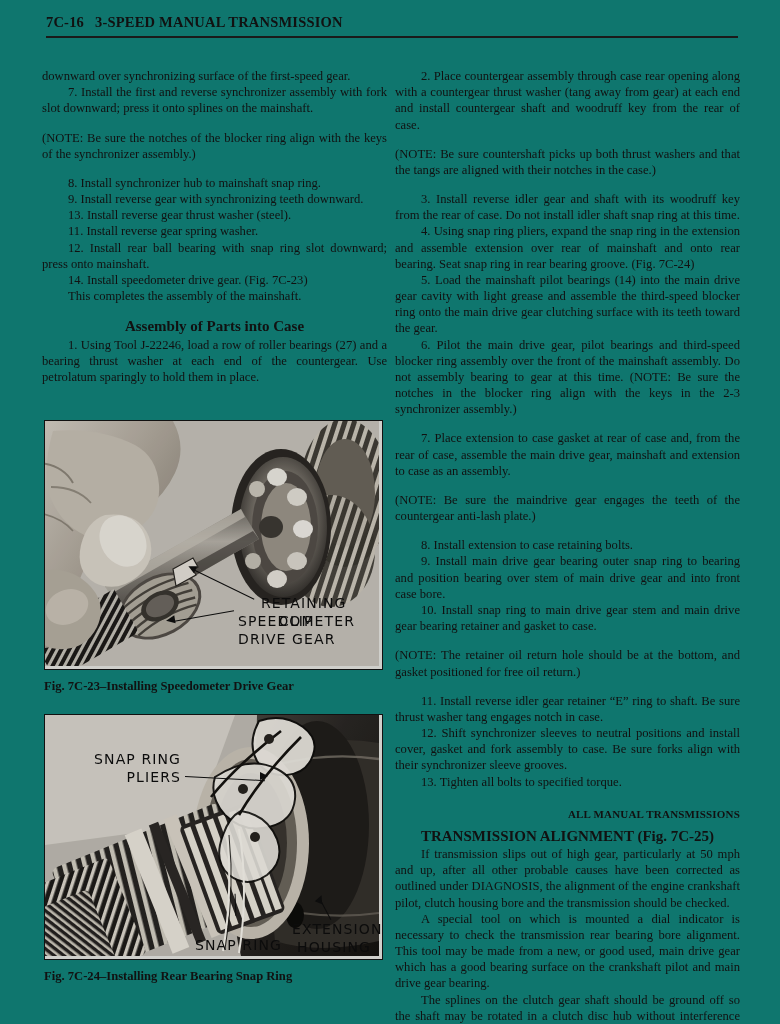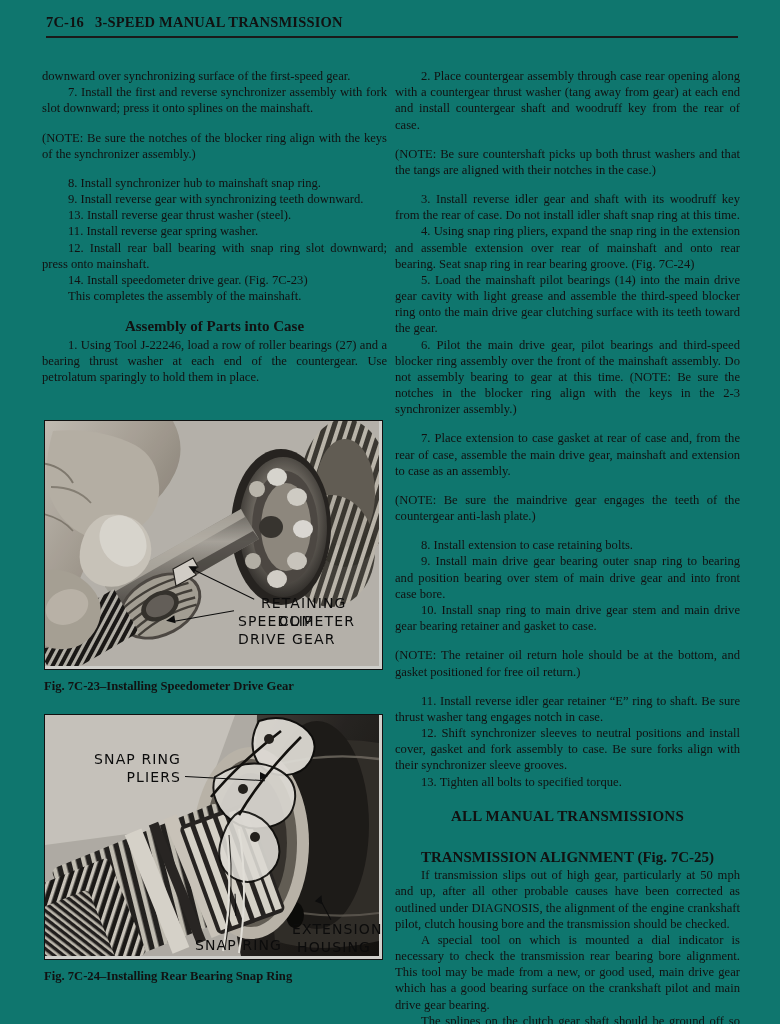--- a/index.html
+++ b/index.html
@@ -77,22 +77,22 @@
 
   .subhead {
     margin: 0;
     font-weight: bold;
     font-size: 15px;
     text-align: center;
   }
   .centerhead {
     margin: 0;
     font-weight: bold;
-    font-size: 15px;
-    text-align: center;
+    font-size: 11px;
+    text-align: right;
     letter-spacing: 0.2px;
   }
 
   
   .figure {
     position: absolute;
     left: 44px;
   }
   .figure .frame {
     border: 1.6px solid #111;
@@ -180,21 +180,21 @@
     <p class="para noindent gap">(NOTE: Be sure the maindrive gear engages the teeth of the countergear anti-lash plate.)</p>
     <p class="para indent gap">8. Install extension to case retaining bolts.</p>
     <p class="para indent">9. Install main drive gear bearing outer snap ring to bearing and position bearing over stem of main drive gear and into front case bore.</p>
     <p class="para indent">10. Install snap ring to main drive gear stem and main drive gear bearing retainer and gasket to case.</p>
     <p class="para noindent gap">(NOTE: The retainer oil return hole should be at the bottom, and gasket positioned for free oil return.)</p>
     <p class="para indent gap">11. Install reverse idler gear retainer “E” ring to shaft. Be sure thrust washer tang engages notch in case.</p>
     <p class="para indent">12. Shift synchronizer sleeves to neutral positions and install cover, gasket and fork assembly to case. Be sure forks align with their synchronizer sleeve grooves.</p>
     <p class="para indent flush">13. Tighten all bolts to specified torque.</p>
 
     <p class="centerhead gap" style="margin-top:17px">ALL MANUAL TRANSMISSIONS</p>
-    <p class="subhead" style="margin-top:22px">TRANSMISSION ALIGNMENT (Fig. 7C-25)</p>
+    <p class="subhead" style="margin-top:6px">TRANSMISSION ALIGNMENT (Fig. 7C-25)</p>
     <p class="para indent">If transmission slips out of high gear, particularly at 50 mph and up, after all other probable causes have been corrected as outlined under DIAGNOSIS, the alignment of the engine crankshaft pilot, clutch housing bore and the transmission should be checked.</p>
     <p class="para indent">A special tool on which is mounted a dial indicator is necessary to check the transmission rear bearing bore alignment. This tool may be made from a new, or good used, main drive gear which has a good bearing surface on the crankshaft pilot and main drive gear bearing.</p>
     <p class="para indent">The splines on the clutch gear shaft should be ground off so the shaft may be rotated in a clutch disc hub without interference when assembled in the car. Weld a piece of 1/4” rod 8” long in the mainshaft pilot bore. Assemble a good bearing on the shaft and secure it with the snap ring.</p>
   </div>
 
   <div class="figure" id="fig-23">
     <div class="frame">
       <svg class="photo" width="334" height="245" viewBox="0 0 334 245">
         <defs>
           <linearGradient id="shaftG" x1="0" y1="0" x2="0" y2="1">

